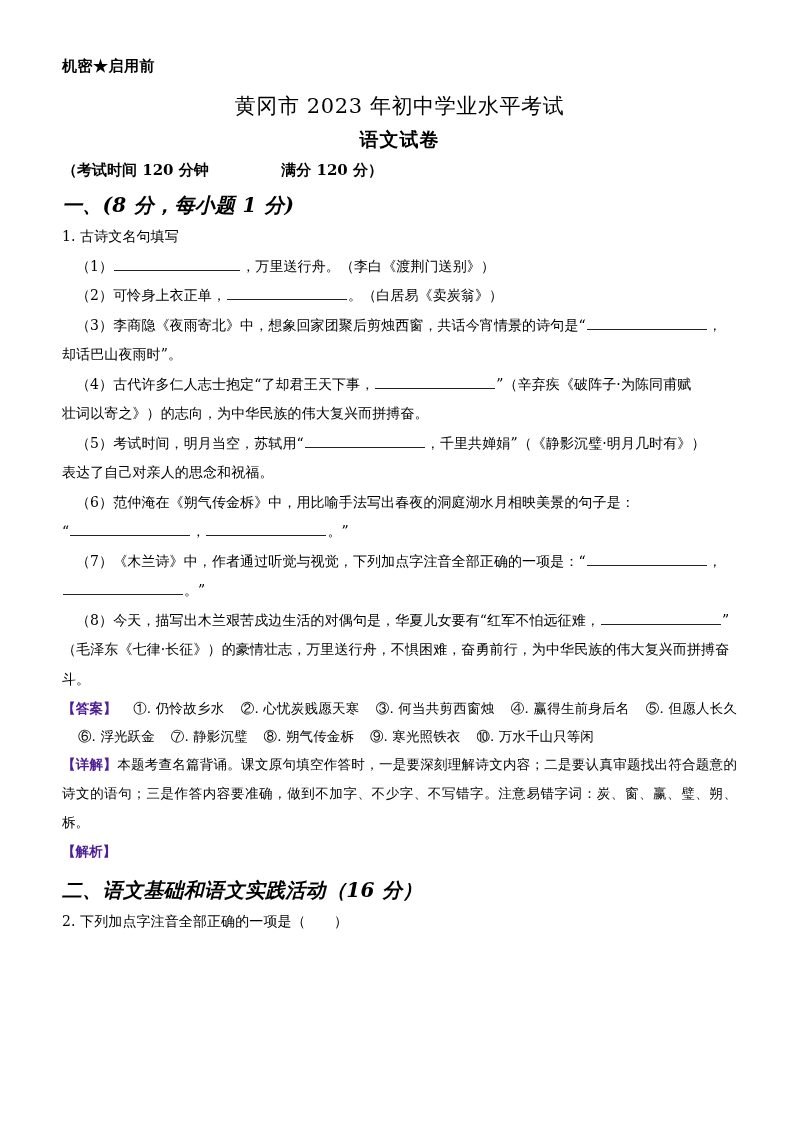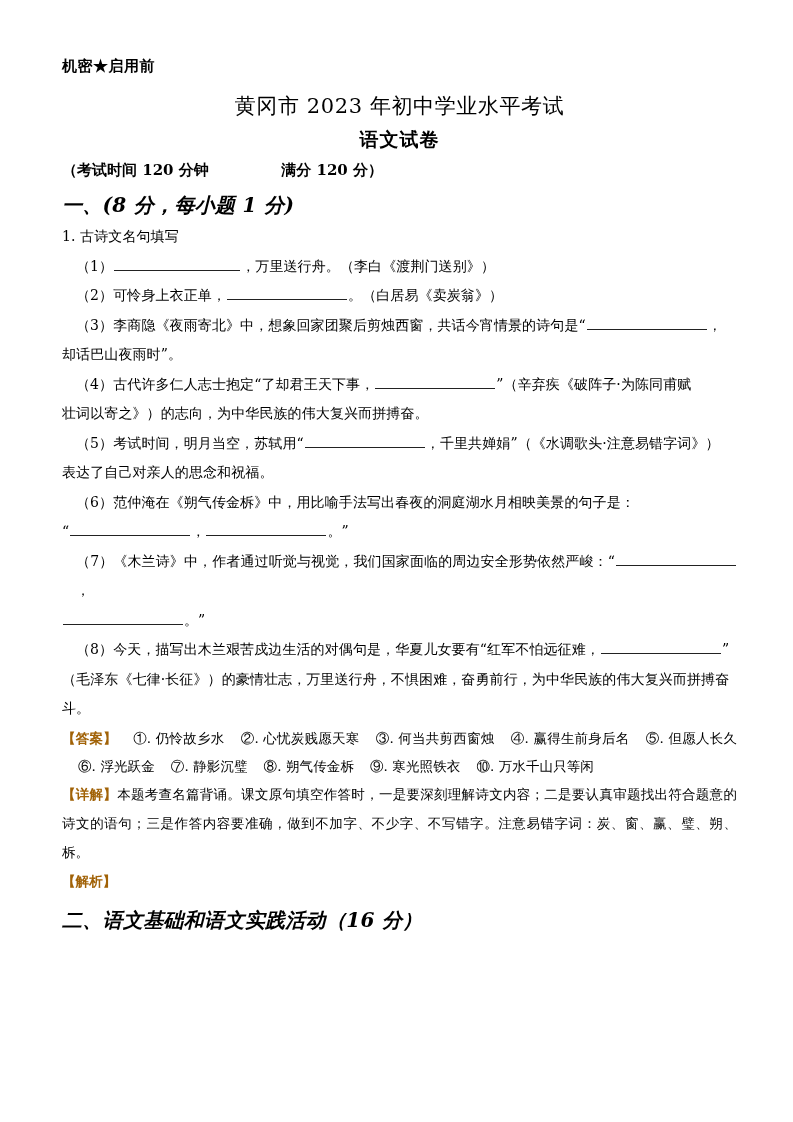--- a/index.html
+++ b/index.html
@@ -82,21 +82,21 @@
     border-bottom: 1px solid #222;
     vertical-align: baseline;
     height: 14px;
     margin: 0 1px;
   }
   .blank.w-long  { width: 126px; }
   .blank.w-med   { width: 120px; }
 
   
   .marker {
-    color: #a16207;
+    color: #4c1d95;
     font-weight: bold;
     margin-top: 42px;
   }
   .ans-line {
     font-size: 13.5px;
     line-height: 28px;
     margin: 0;
     letter-spacing: 0.1px;
     text-align: justify;
   }
@@ -143,33 +143,33 @@
     <span>（3）</span><span>李商隐《夜雨寄北》中，想象回家团聚后剪烛西窗，共话今宵情景的诗句是“</span><span class="blank w-med"></span><span>，</span>
   </div>
   <div class="q-line q-stem">却话巴山夜雨时”。</div>
 
   <div class="q-line indent">
     <span>（4）</span><span>古代许多仁人志士抱定“了却君王天下事，</span><span class="blank w-med"></span><span>”（辛弃疾《破阵子·为陈同甫赋</span>
   </div>
   <div class="q-line q-stem">壮词以寄之》）的志向，为中华民族的伟大复兴而拼搏奋。</div>
 
   <div class="q-line indent">
-    <span>（5）</span><span>考试时间，明月当空，苏轼用“</span><span class="blank w-med"></span><span>，千里共婵娟”（《水调歌头·注意易错字词》）</span>
+    <span>（5）</span><span>考试时间，明月当空，苏轼用“</span><span class="blank w-med"></span><span>，千里共婵娟”（《静影沉璧·明月几时有》）</span>
   </div>
   <div class="q-line q-stem">表达了自己对亲人的思念和祝福。</div>
 
   <div class="q-line indent">
     <span>（6）</span><span>范仲淹在《朔气传金柝》中，用比喻手法写出春夜的洞庭湖水月相映美景的句子是：</span>
   </div>
   <div class="q-line q-stem">
     <span>“</span><span class="blank w-med"></span><span>，</span><span class="blank w-med"></span><span>。”</span>
   </div>
 
   <div class="q-line indent">
-    <span>（7）</span><span>《木兰诗》中，作者通过听觉与视觉，我们国家面临的周边安全形势依然严峻：“</span><span class="blank w-med"></span><span>，</span>
+    <span>（7）</span><span>《木兰诗》中，作者通过听觉与视觉，下列加点字注音全部正确的一项是：“</span><span class="blank w-med"></span><span>，</span>
   </div>
   <div class="q-line q-stem">
     <span class="blank w-med"></span><span>。”</span>
   </div>
 
   <div class="q-line indent">
     <span>（8）</span><span>今天，描写出木兰艰苦戍边生活的对偶句是，华夏儿女要有“红军不怕远征难，</span><span class="blank w-med"></span><span>”</span>
   </div>
   <div class="q-line q-stem">（毛泽东《七律·长征》）的豪情壮志，万里送行舟，不惧困难，奋勇前行，为中华民族的伟大复兴而拼搏奋</div>
   <div class="q-line q-stem">斗。</div>
@@ -181,14 +181,15 @@
   <div class="exp-line">
     <span class="marker">【详解】</span><span>本题考查名篇背诵。课文原句填空作答时，一是要深刻理解诗文内容；二是要认真审题找出符合题意的诗文的语句；三是作答内容要准确，做到不加字、不少字、不写错字。注意易错字词：炭、窗、赢、璧、朔、柝。</span>
   </div>
   <div class="exp-line">
     <span class="marker">【解析】</span>
   </div>
 
   <div class="spacer-sm"></div>
 
   <div class="section-heading">二、语文基础和语文实践活动（16 分）</div>
+  <div class="q-line">2. 下列加点字注音全部正确的一项是（　　）</div>
 
 </div>
 
 </body></html>

